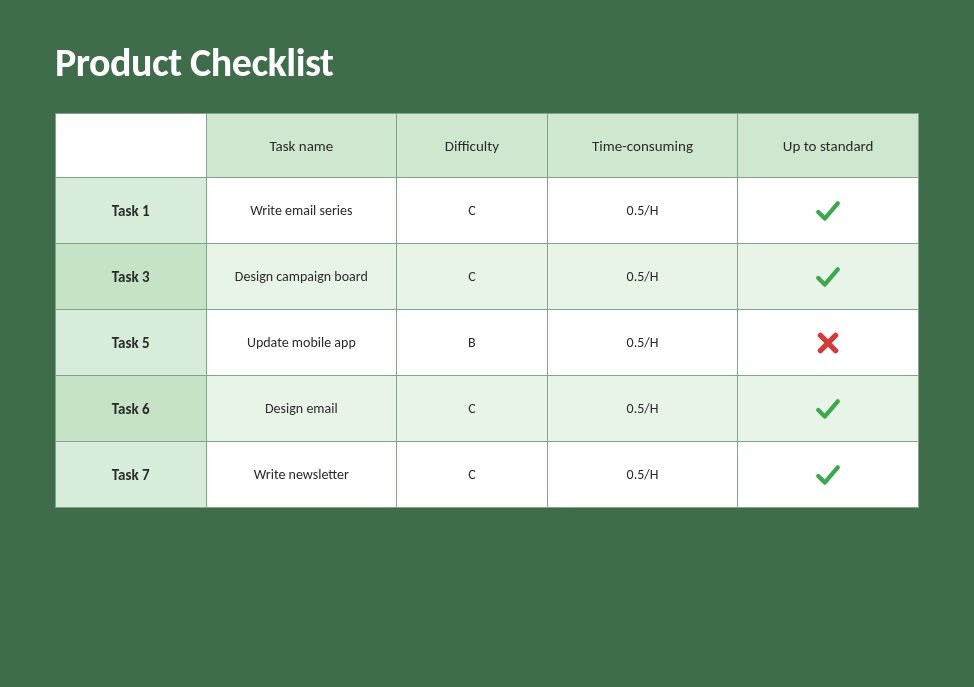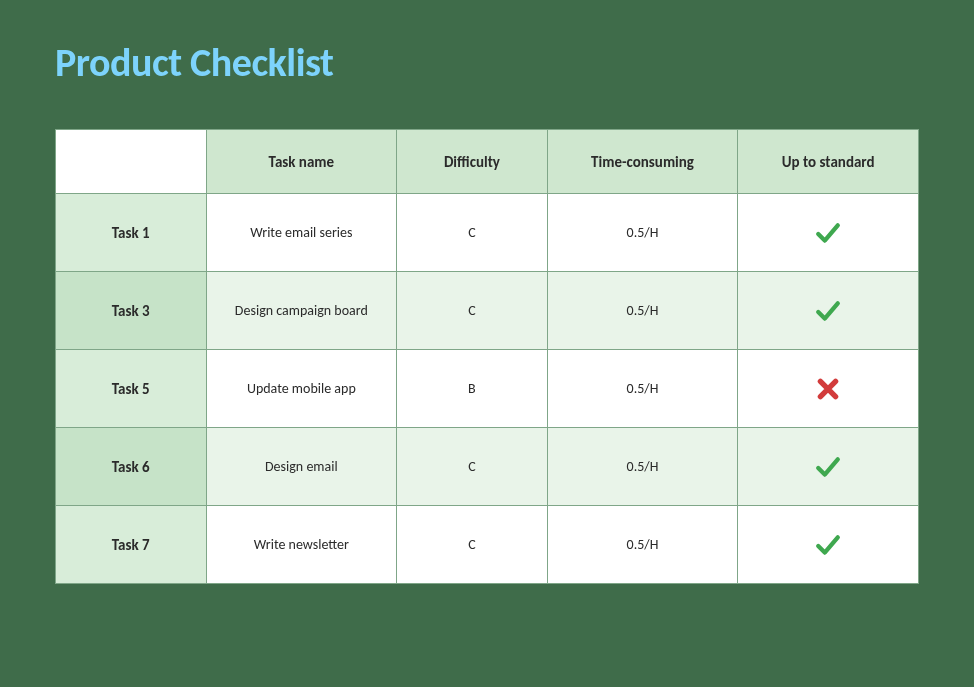--- a/index.html
+++ b/index.html
@@ -12,22 +12,22 @@
       position: relative;
     }
     .page {
       position: absolute;
       inset: 0;
       padding: 38px 55px 50px 55px;
     }
     .title {
       font-size: 40px;
       font-weight: 800;
-      color: #7dd3fc;
-      margin-bottom: 42px;
+      color: #ffffff;
+      margin-bottom: 26px;
       letter-spacing: -0.5px;
     }
     table.checklist {
       width: 100%;
       border-collapse: collapse;
       table-layout: fixed;
       background: #ffffff;
     }
     table.checklist col.c0 { width: 150px; }
     table.checklist col.c1 { width: 190px; }
@@ -38,29 +38,29 @@
     table.checklist th, table.checklist td {
       border: 1px solid #7fa688;
       text-align: center;
       vertical-align: middle;
       padding: 10px 12px;
       font-size: 14px;
       color: #2b2b2b;
     }
     table.checklist thead th {
       background: #cfe7cf;
-      font-weight: 700;
+      font-weight: 400;
       font-size: 15px;
       height: 64px;
     }
     table.checklist thead th.blank {
       background: #ffffff;
     }
     table.checklist tbody td {
-      height: 78px;
+      height: 66px;
     }
     table.checklist tbody td.rowlabel {
       font-weight: 700;
       font-size: 15px;
     }
     
     table.checklist tbody tr:nth-child(even) td {
       background: #e9f4e9;
     }
     table.checklist tbody tr:nth-child(odd) td {

